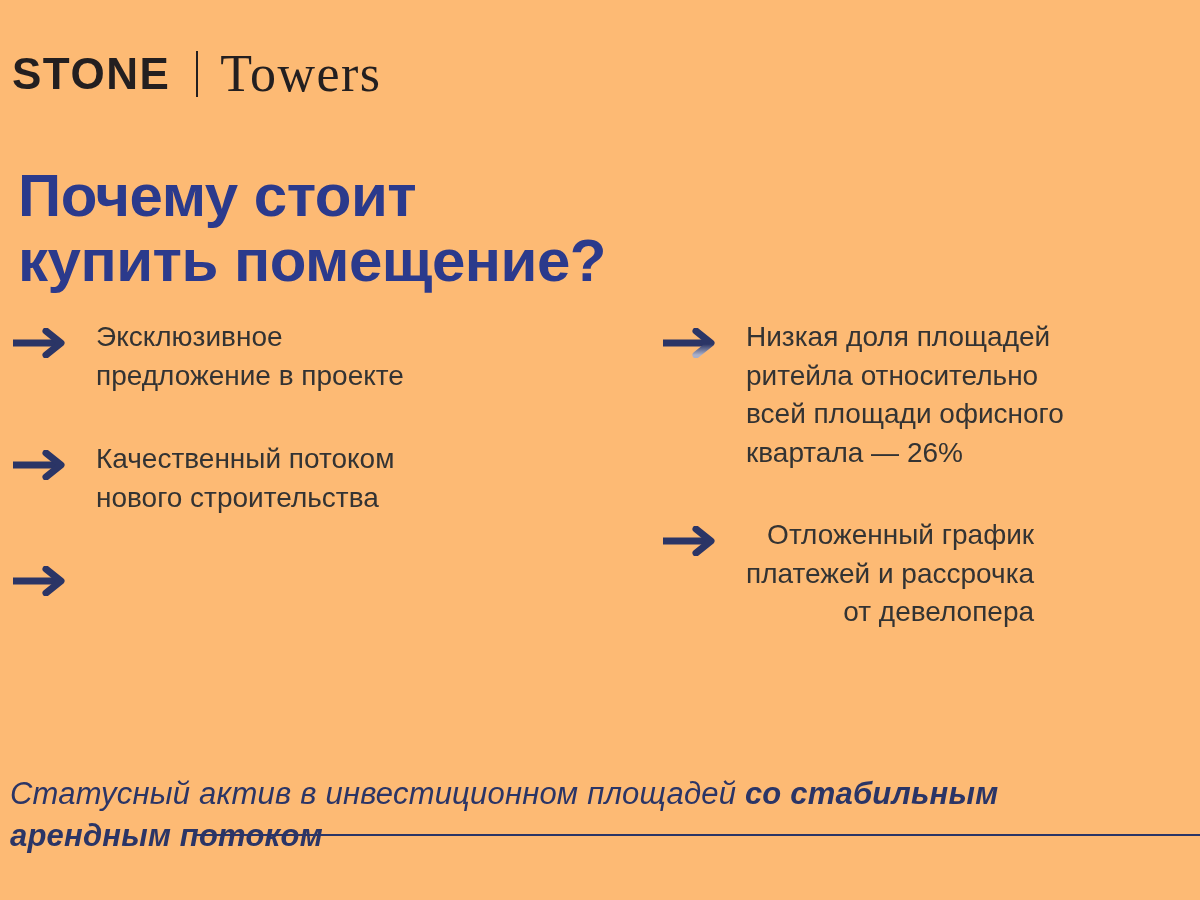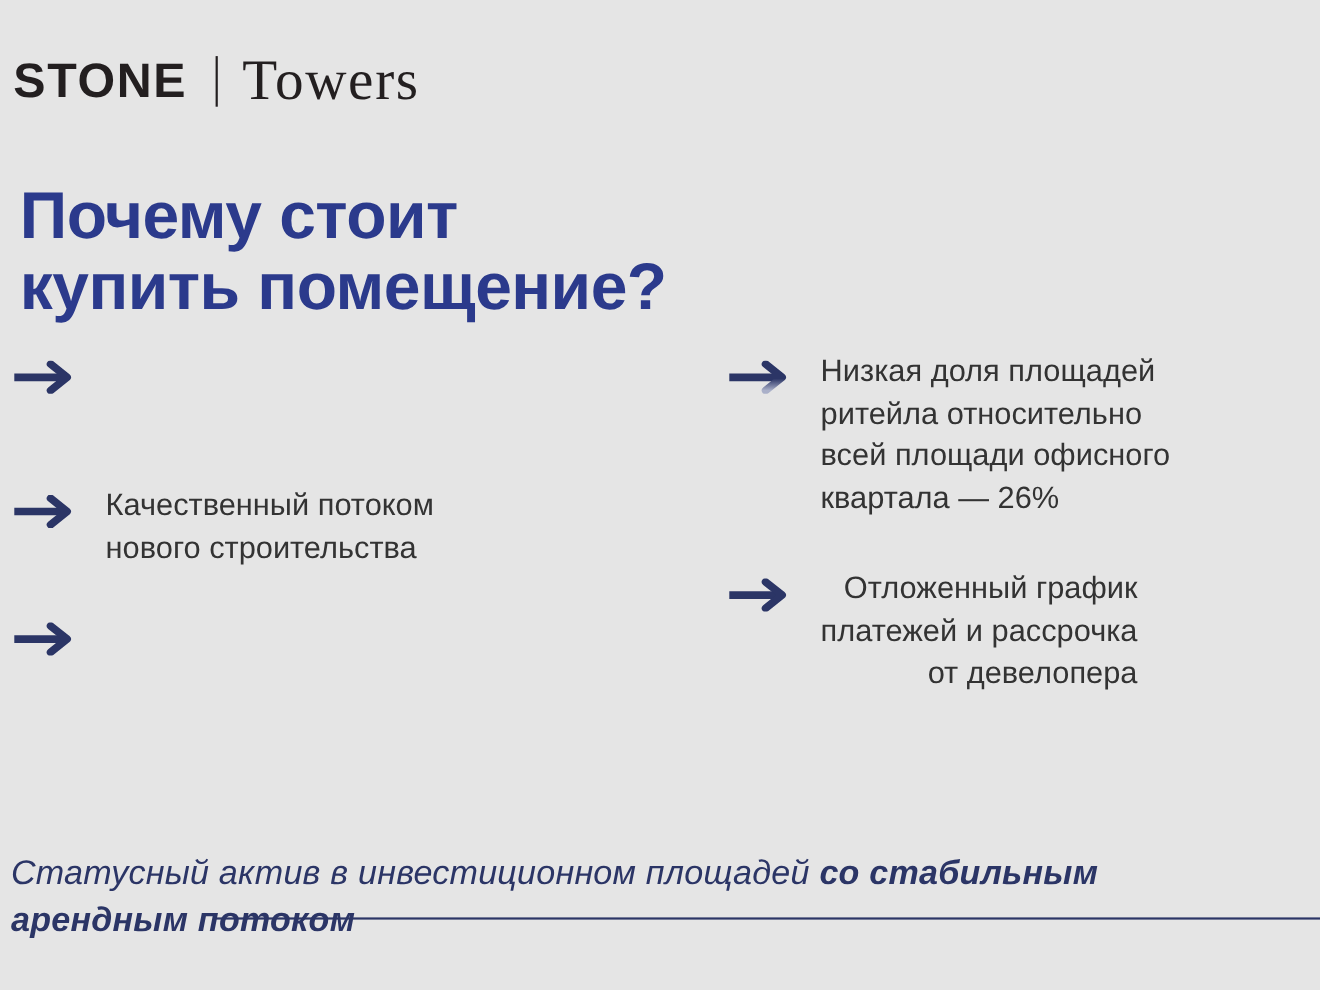--- a/index.html
+++ b/index.html
@@ -9,21 +9,21 @@
     background: #ffffff;
   }
   body {
     font-family: "Liberation Sans", sans-serif;
     -webkit-font-smoothing: antialiased;
   }
   .slide {
     position: relative;
     width: 1200px;
     height: 900px;
-    background: #e5e5e5;
+    background: #fdba74;
     overflow: hidden;
   }
 
   
   .logo {
     position: absolute;
     left: 12px;
     top: 48px;
     display: flex;
     align-items: center;
@@ -158,20 +158,22 @@
 
     <div class="col col-left">
 
       <div class="bullet" id="bullet-l1">
         <span class="arrow-wrap">
           <svg class="arrow-svg" width="58" height="30" viewBox="0 0 58 30" aria-hidden="true">
             <path d="M1 15 H44" stroke="#2b3566" stroke-width="7" stroke-linecap="butt" fill="none"></path>
             <path d="M34 3 L49 15 L34 27" stroke="#2b3566" stroke-width="7" stroke-linecap="round" stroke-linejoin="round" fill="none"></path>
           </svg>
         </span>
+        <span class="bullet-text">Эксклюзивное
+предложение в проекте</span>
       </div>
 
       <div class="bullet" id="bullet-l2">
         <span class="arrow-wrap">
           <svg class="arrow-svg" width="58" height="30" viewBox="0 0 58 30" aria-hidden="true">
             <path d="M1 15 H44" stroke="#2b3566" stroke-width="7" stroke-linecap="butt" fill="none"></path>
             <path d="M34 3 L49 15 L34 27" stroke="#2b3566" stroke-width="7" stroke-linecap="round" stroke-linejoin="round" fill="none"></path>
           </svg>
         </span>
         <span class="bullet-text">Качественный потоком

